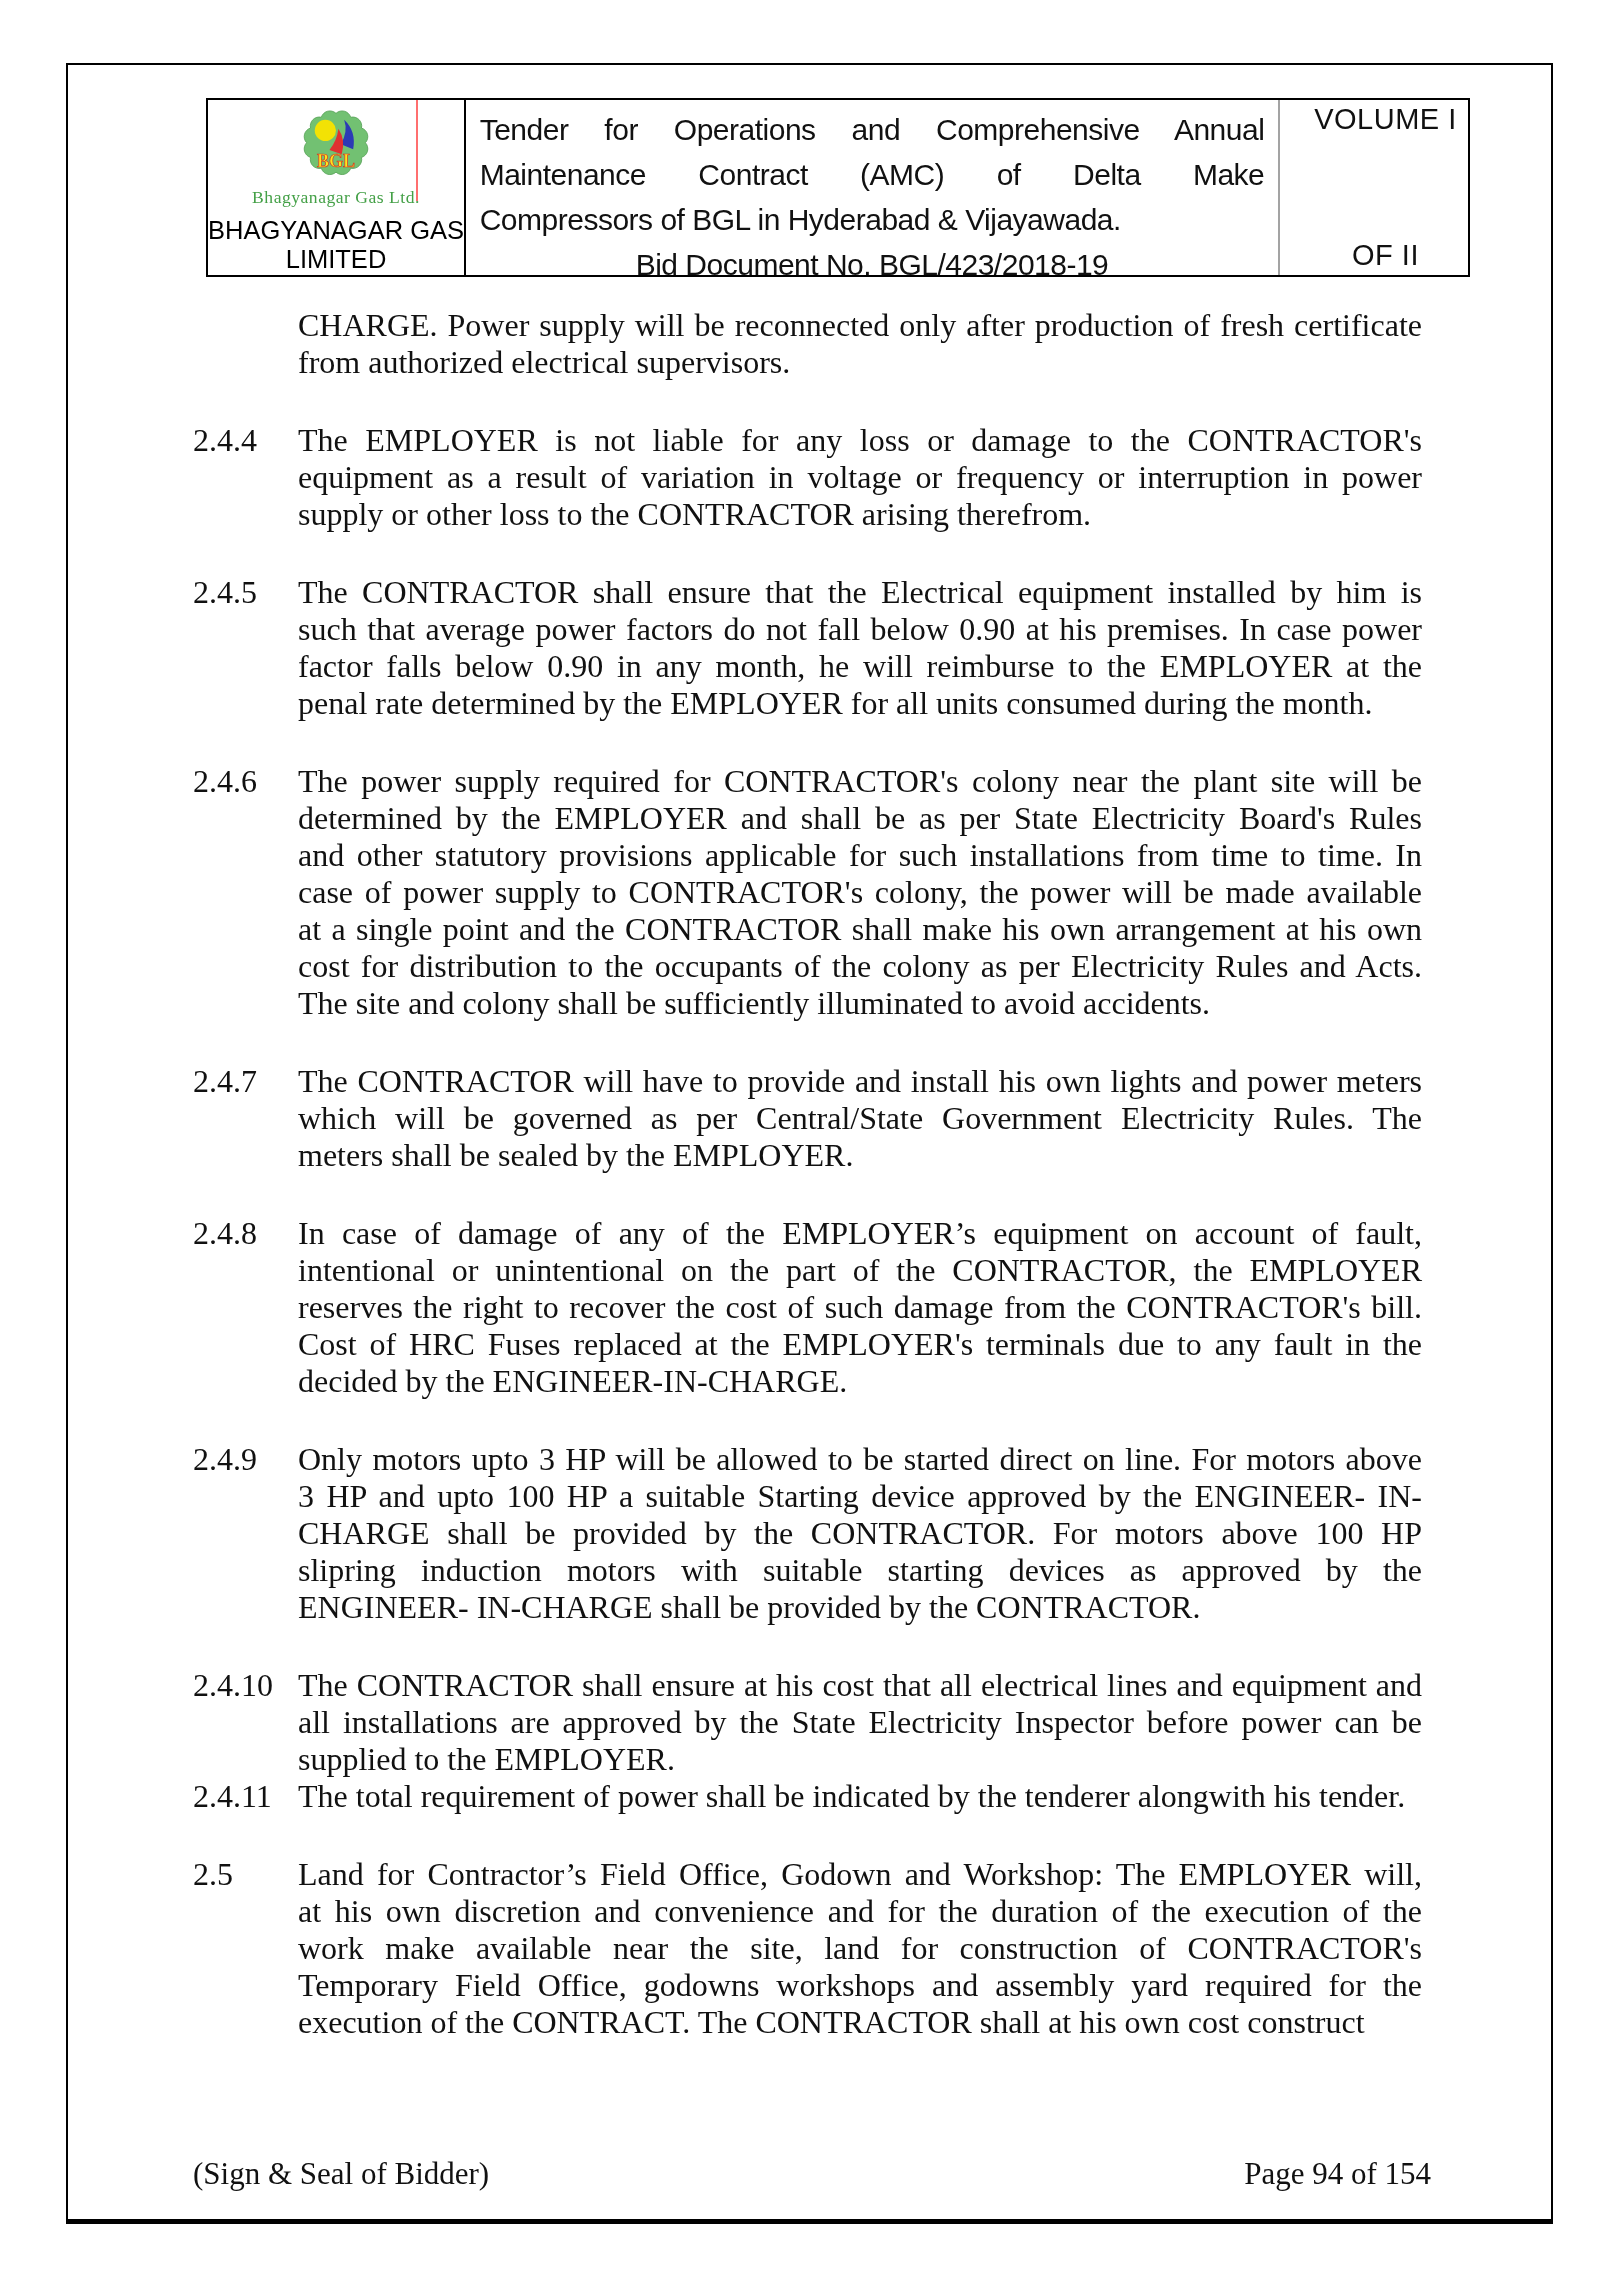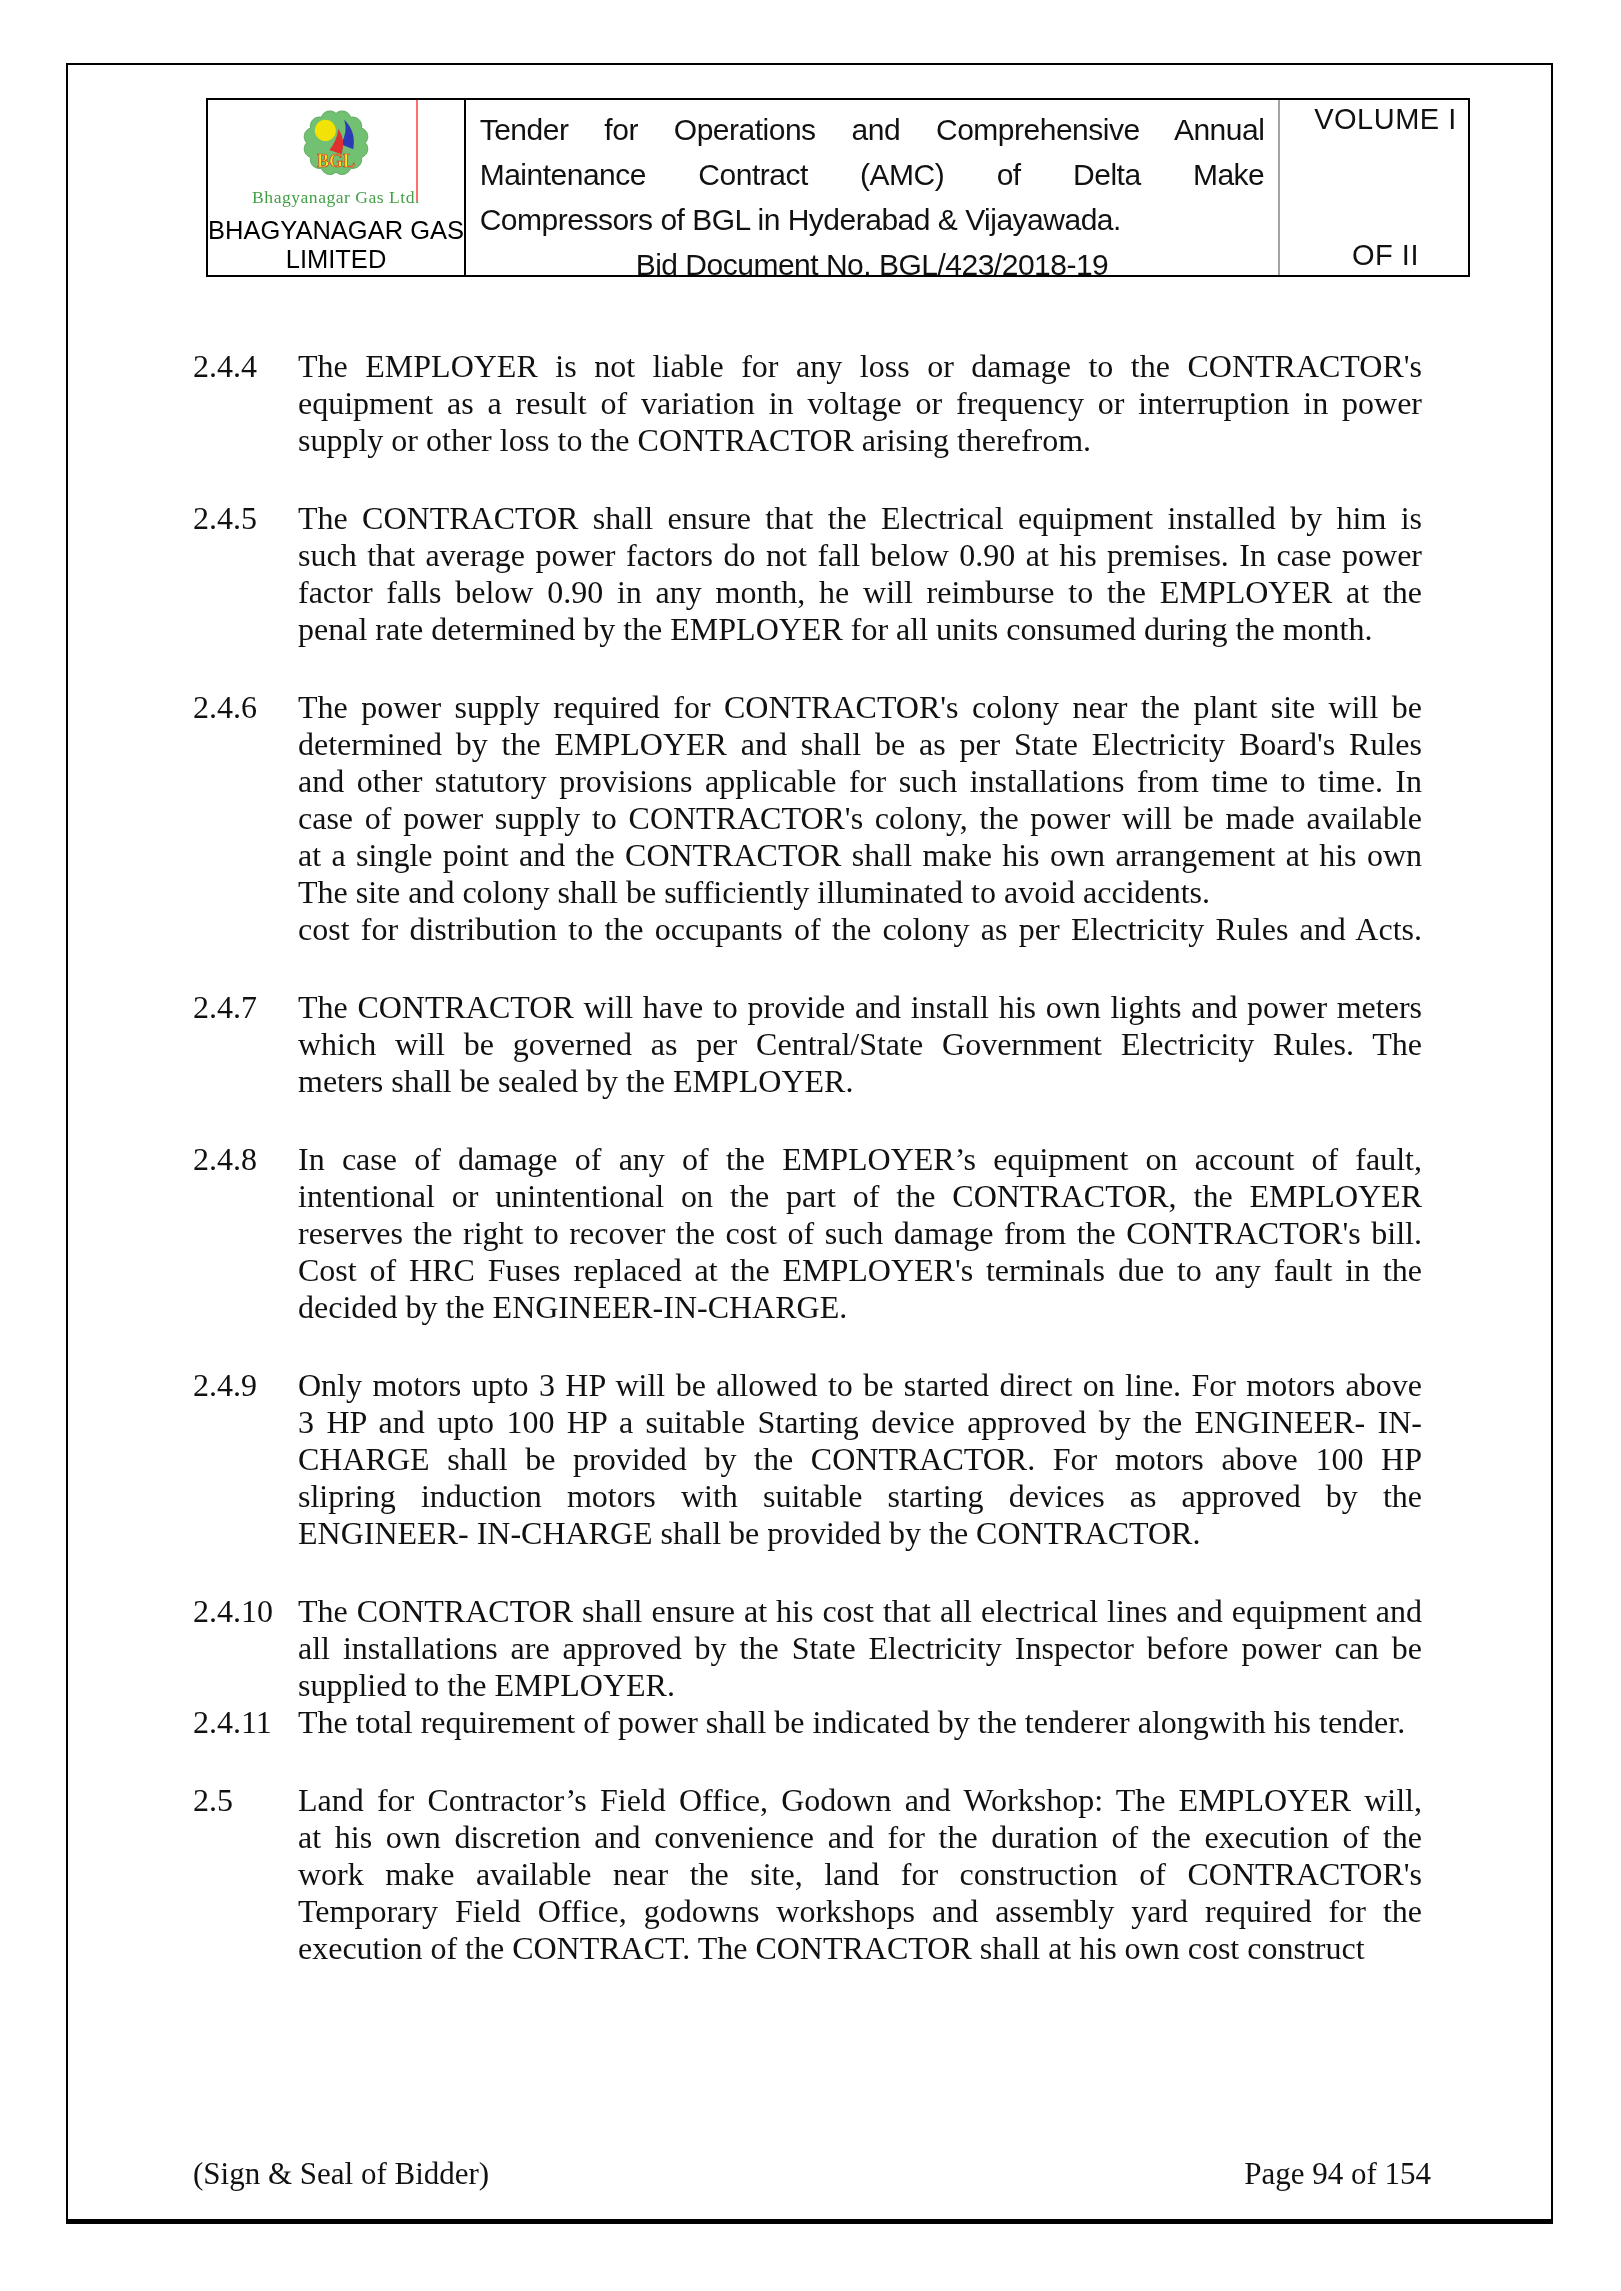--- a/index.html
+++ b/index.html
@@ -60,20 +60,26 @@
     <div class="t-line c">Bid Document No. BGL/423/2018-19</div>
   </div>
 
   <div class="hdr-cell cell-volume">
     <div>VOLUME I</div>
     <div>OF II</div>
   </div>
 </div>
 
 <div class="body-text">
+    <div class="clause">
+      <div>
+        <div class="line">CHARGE. Power supply will be reconnected only after production of fresh certificate</div>
+        <div class="line last">from authorized electrical supervisors.</div>
+      </div>
+    </div>
     <div class="clause gap">
       <div class="cnum">2.4.4</div>
       <div>
         <div class="line">The EMPLOYER is not liable for any loss or damage to the CONTRACTOR's</div>
         <div class="line">equipment as a result of variation in voltage or frequency or interruption in power</div>
         <div class="line last">supply or other loss to the CONTRACTOR arising therefrom.</div>
       </div>
     </div>
     <div class="clause gap">
       <div class="cnum">2.4.5</div>
@@ -85,22 +91,22 @@
       </div>
     </div>
     <div class="clause gap">
       <div class="cnum">2.4.6</div>
       <div>
         <div class="line">The power supply required for CONTRACTOR's colony near the plant site will be</div>
         <div class="line">determined by the EMPLOYER and shall be as per State Electricity Board's Rules</div>
         <div class="line">and other statutory provisions applicable for such installations from time to time. In</div>
         <div class="line">case of power supply to CONTRACTOR's colony, the power will be made available</div>
         <div class="line">at a single point and the CONTRACTOR shall make his own arrangement at his own</div>
+        <div class="line">cost for distribution to the occupants of the colony as per Electricity Rules and Acts.</div>
         <div class="line last">The site and colony shall be sufficiently illuminated to avoid accidents.</div>
-        <div class="line">cost for distribution to the occupants of the colony as per Electricity Rules and Acts.</div>
       </div>
     </div>
     <div class="clause gap">
       <div class="cnum">2.4.7</div>
       <div>
         <div class="line">The CONTRACTOR will have to provide and install his own lights and power meters</div>
         <div class="line">which will be governed as per Central/State Government Electricity Rules. The</div>
         <div class="line last">meters shall be sealed by the EMPLOYER.</div>
       </div>
     </div>

